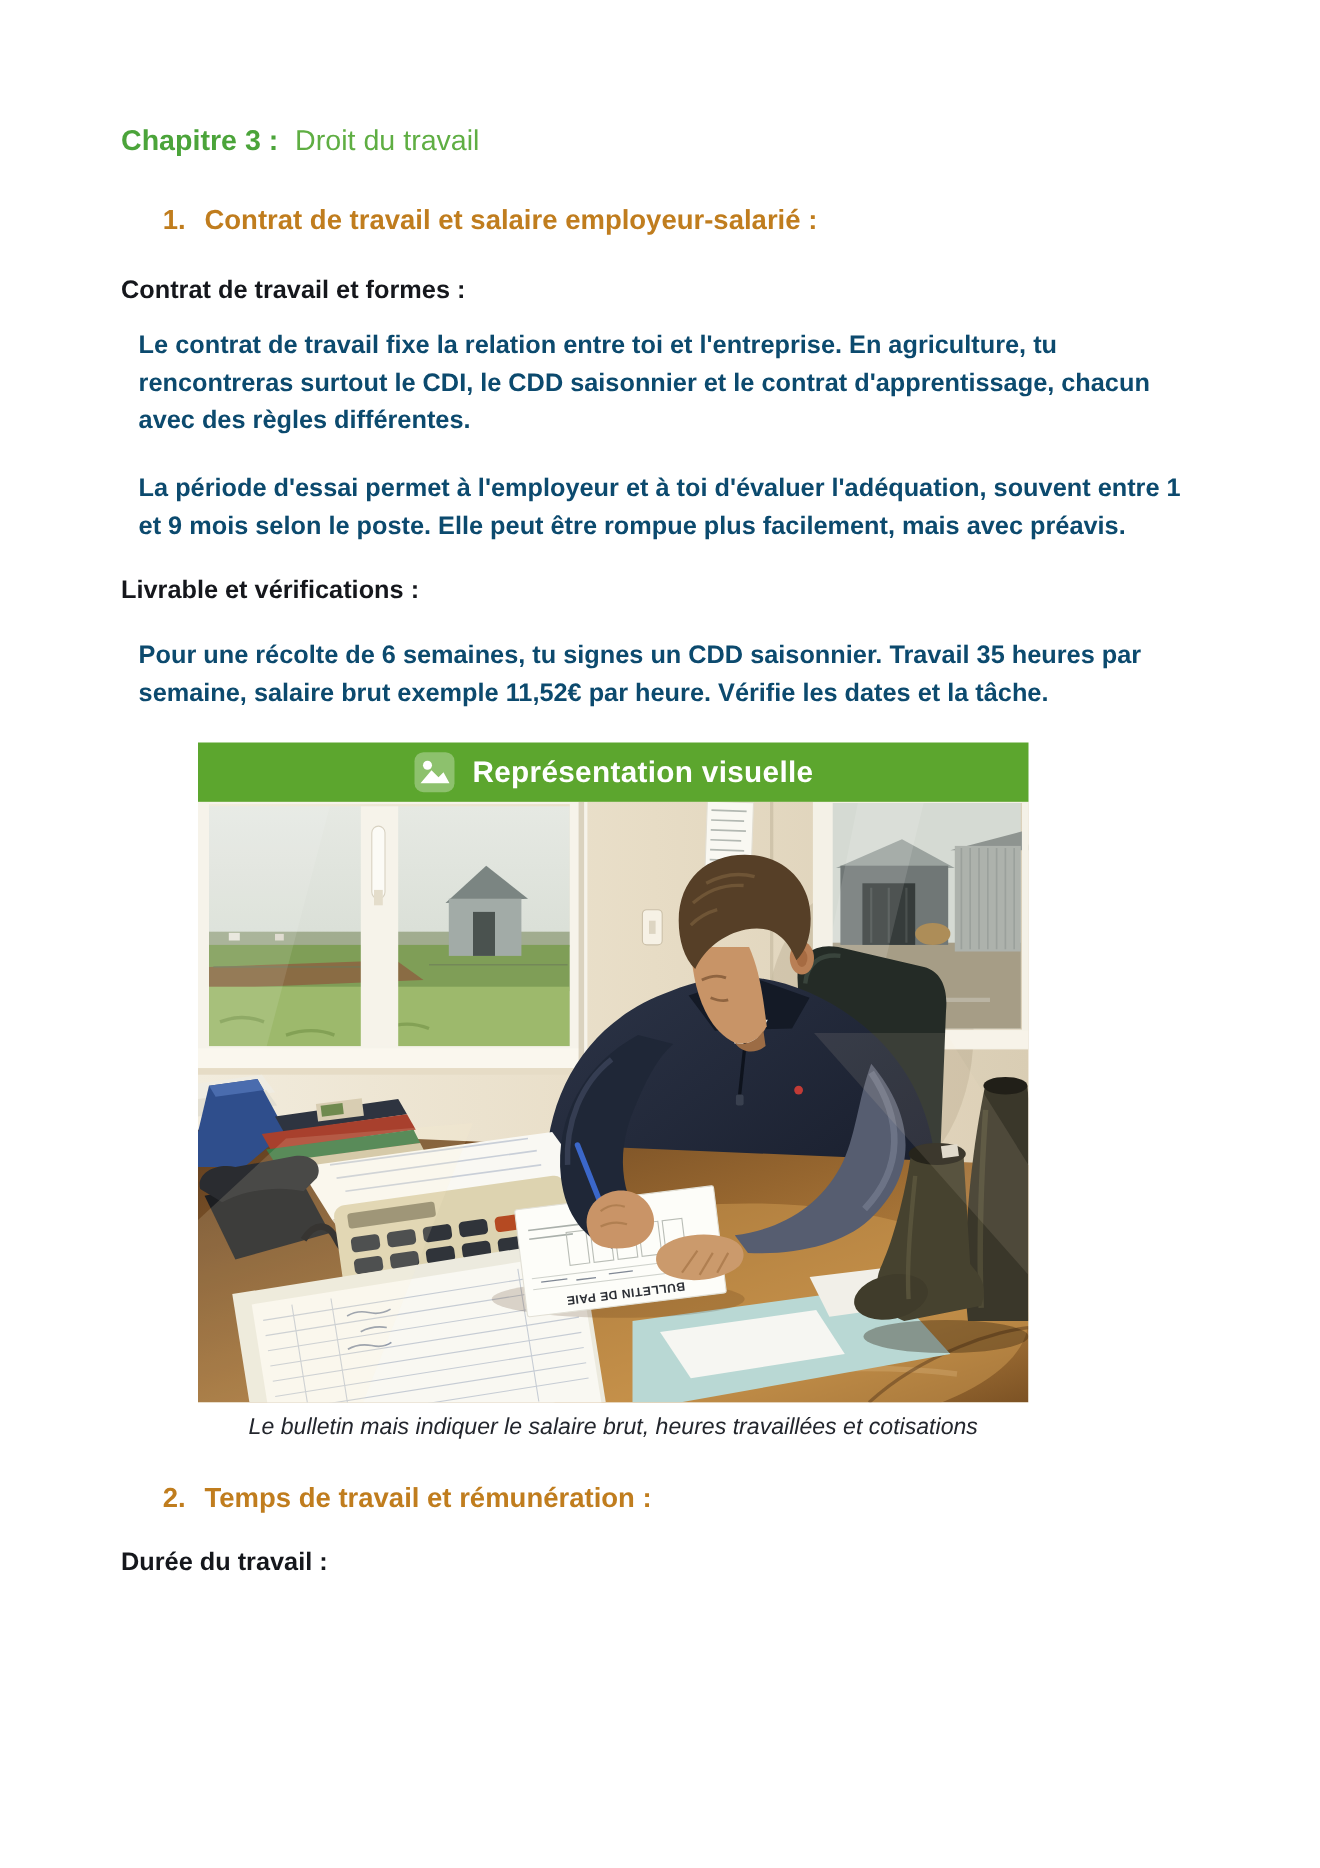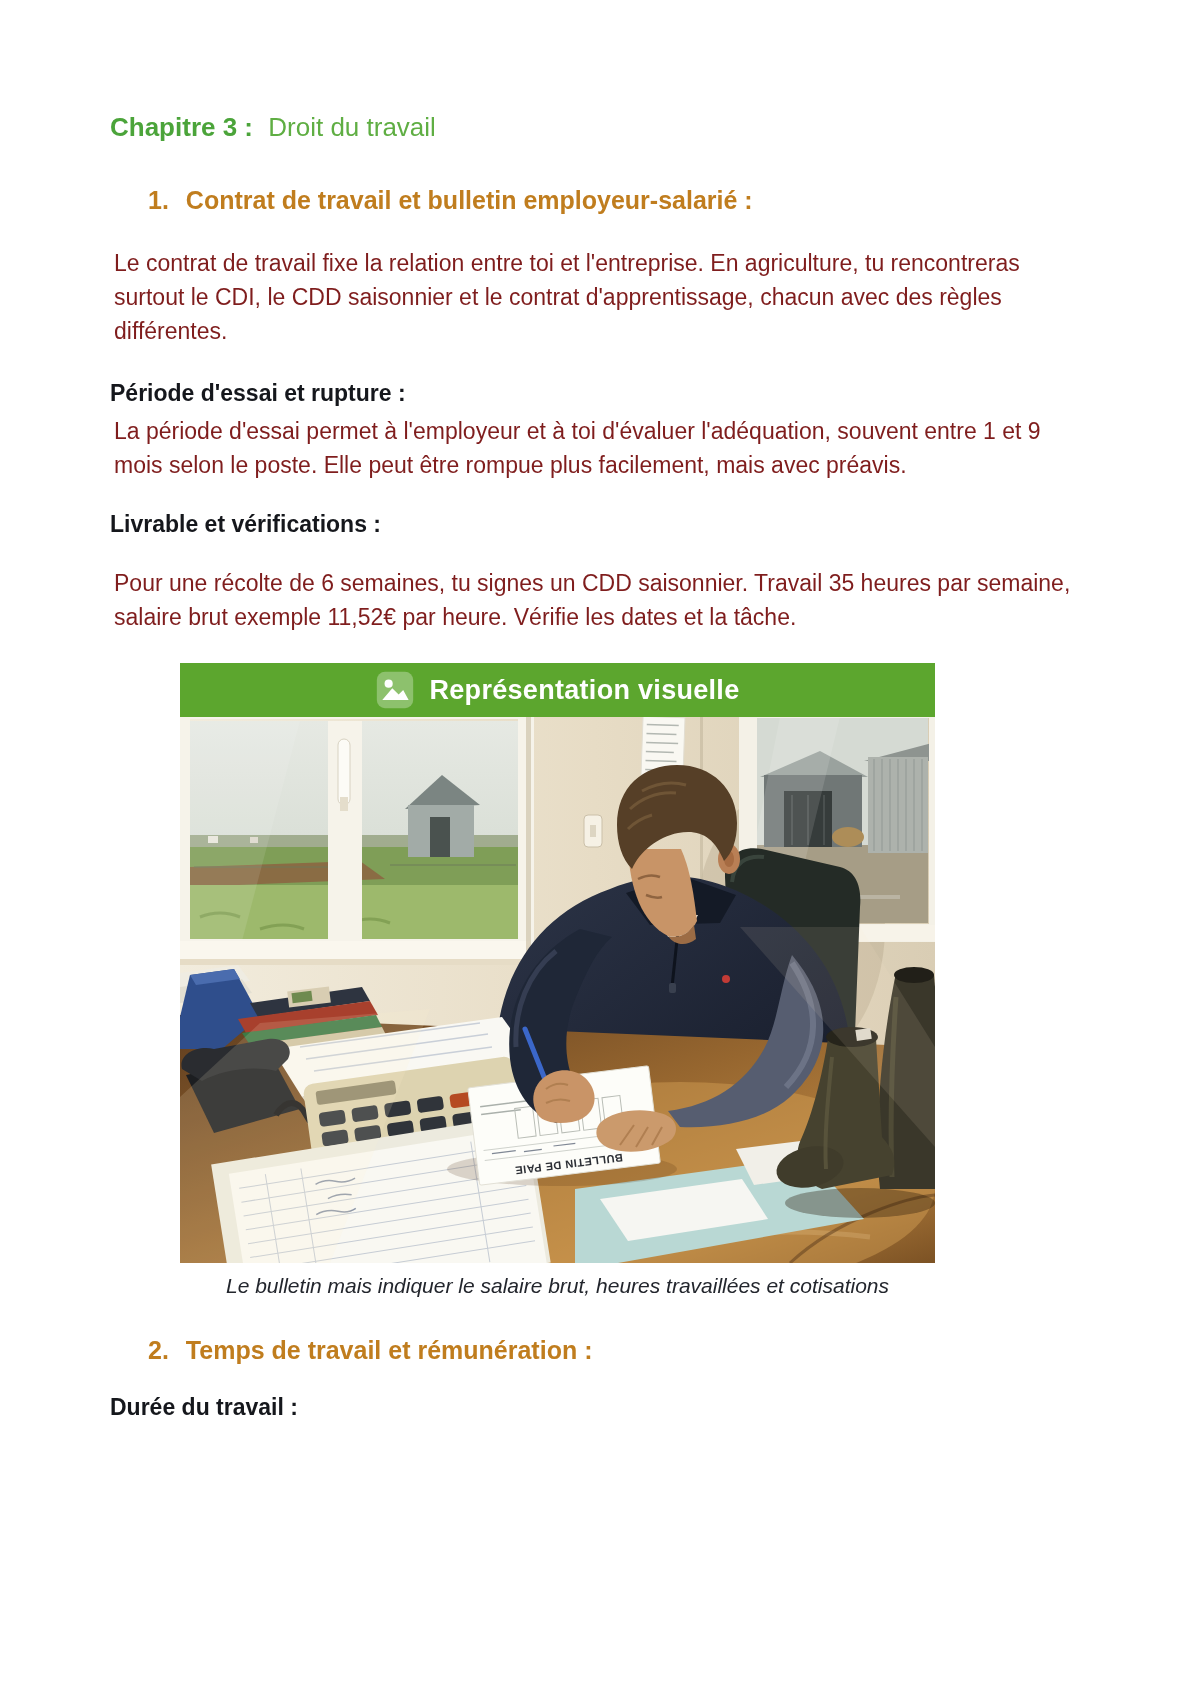--- a/index.html
+++ b/index.html
@@ -12,21 +12,21 @@
   .chapter-title{font-size:26px;line-height:36px;margin:0 0 40px 0;font-weight:normal;}
   .chapter-title .bold{color:#4ba43a;font-weight:bold;}
   .chapter-title .light{color:#5fae43;font-weight:normal;margin-left:8px;}
   .sec-heading{display:flex;gap:17px;padding-left:38px;font-weight:bold;
     font-size:25px;line-height:30px;color:#c07d1e;}
   .block{margin-top:25px;}
   .block.first{margin-top:31px;}
   .block.second{margin-top:28px;}
   .block-title{margin:0;font-size:23px;line-height:34px;font-weight:bold;color:#15171c;}
   .block-title.accent-green{color:#12b173;}
-  .block-body{margin:4px;font-size:23px;line-height:34px;color:#7f1d1d;max-width:985px;}
+  .block-body{margin:16px;font-size:23px;line-height:34px;color:#0c4a6e;max-width:985px;font-weight:bold;}
   .figure{margin:29px 0 0 70px;width:755px;}
   .banner{height:54px;background:#5ca62e;display:flex;align-items:center;justify-content:center;gap:14px;}
   .banner-icon{width:40px;height:40px;display:inline-block;}
   .banner-label{color:#ffffff;font-weight:bold;font-size:27px;letter-spacing:0.3px;}
   .photo{width:755px;height:546px;overflow:hidden;background:#e7dcc5;}
   .caption{margin-top:8px;font-size:21px;line-height:30px;font-style:italic;color:#23262d;text-align:center;}
   .sec-heading.second{margin-top:34px;}
   .closing{}
 </style>
 </head>
@@ -34,29 +34,29 @@
 
 <main class="page">
 
   <h1 class="chapter-title">
     <span class="bold">Chapitre 3 :</span>
     <span class="light">Droit du travail</span>
   </h1>
 
   <div class="sec-heading">
     <span>1.</span>
-    <span>Contrat de travail et bulletin employeur-salarié :</span>
+    <span>Contrat de travail et salaire employeur-salarié :</span>
   </div>
 
   <section class="block first">
+    <p class="block-title">Contrat de travail et formes :</p>
     <p class="block-body">Le contrat de travail fixe la relation entre toi et l'entreprise. En agriculture, tu rencontreras surtout le CDI, le CDD saisonnier et le contrat d'apprentissage, chacun avec des règles différentes.</p>
   </section>
 
   <section class="block second">
-    <p class="block-title">Période d'essai et rupture :</p>
     <p class="block-body">La période d'essai permet à l'employeur et à toi d'évaluer l'adéquation, souvent entre 1 et 9 mois selon le poste. Elle peut être rompue plus facilement, mais avec préavis.</p>
   </section>
 
   <section class="block">
     <p class="block-title">Livrable et vérifications :</p>
   </section>
 
   <section class="block">
     <p class="block-body">Pour une récolte de 6 semaines, tu signes un CDD saisonnier. Travail 35 heures par semaine, salaire brut exemple 11,52€ par heure. Vérifie les dates et la tâche.</p>
   </section>

